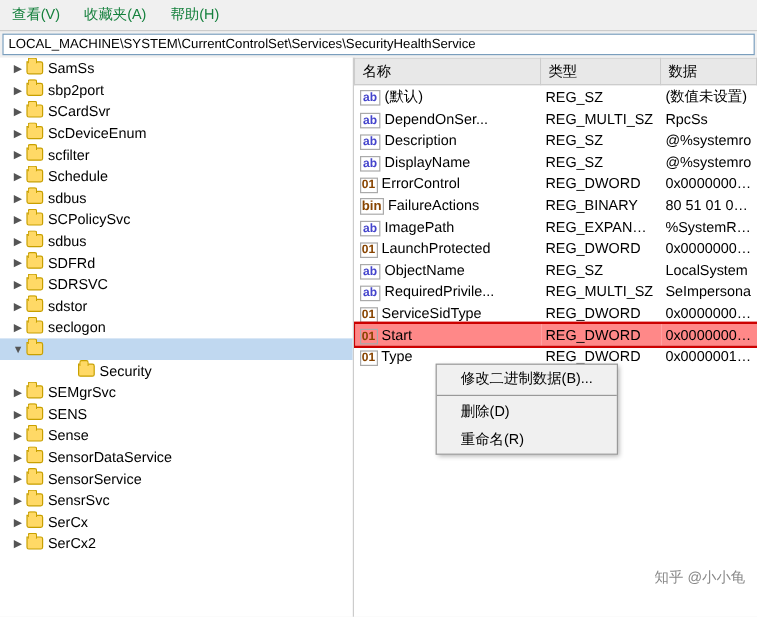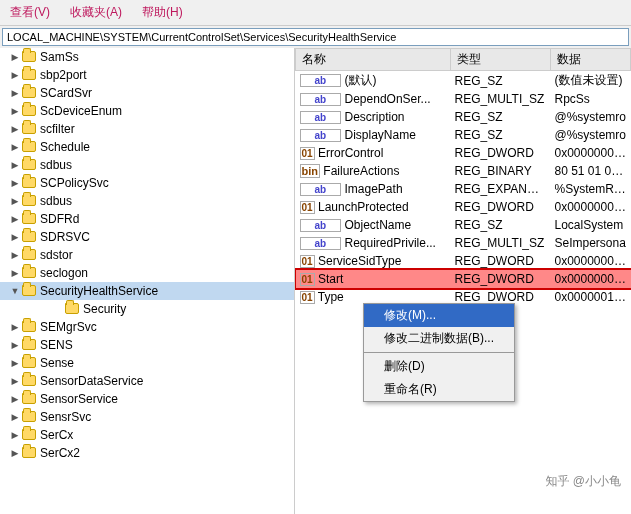--- a/index.html
+++ b/index.html
@@ -16,21 +16,21 @@
     .menu-bar {
       background: #f0f0f0;
       padding: 2px 4px;
       display: flex;
       gap: 8px;
       border-bottom: 1px solid #ccc;
     }
     .menu-item {
       padding: 2px 6px;
       cursor: pointer;
-      color: #be185d;
+      color: #15803d;
     }
 
     
     .address-bar {
       background: #fff;
       border: 1px solid #7a9ebd;
       padding: 2px 4px;
       font-size: 11px;
       color: #000;
       white-space: nowrap;
@@ -184,21 +184,21 @@
       font-size: 12px;
       color: #888;
       pointer-events: none;
     }
 
     
     ::-webkit-scrollbar { width: 12px; height: 12px; }
     ::-webkit-scrollbar-track { background: #f0f0f0; }
     ::-webkit-scrollbar-thumb { background: #c0c0c0; border: 1px solid #999; }
     ::-webkit-scrollbar-corner { background: #f0f0f0; }
-    .ab-text { color: #4444cc; font-size: 10px; font-weight: bold; border: 1px solid #aaa; padding: 0 14px; }
+    .ab-text { color: #4444cc; font-size: 10px; font-weight: bold; border: 1px solid #aaa; padding: 0 2px; }
     .dword-icon { color: #884400; font-size: 10px; font-weight: bold; border: 1px solid #aaa; padding: 0 1px; }
     .bin-icon { color: #884400; font-size: 11px; font-weight: bold; border: 1px solid #aaa; padding: 0 1px; }
   </style>
 </head>
 <body>
 
 <div class="menu-bar">
   <span class="menu-item">查看(V)</span>
   <span class="menu-item">收藏夹(A)</span>
   <span class="menu-item">帮助(H)</span>
@@ -271,21 +271,20 @@
         <span class="tree-label">sdstor</span>
       </div>
       <div class="tree-item" style="padding-left: 8px;">
         <span class="tree-arrow">▶</span>
         <span class="tree-icon"><span class="folder-icon"></span></span>
         <span class="tree-label">seclogon</span>
       </div>
       <div class="tree-item selected-inactive" style="padding-left: 8px;">
         <span class="tree-arrow">▼</span>
         <span class="tree-icon"><span class="folder-icon"></span></span>
-        <span class="tree-label">SecurityHealthService</span>
       </div>
       <div class="tree-item" style="padding-left: 24px; margin-left: 27px;">
         <span class="tree-arrow"></span>
         <span class="tree-icon"><span class="folder-icon"></span></span>
         <span class="tree-label">Security</span>
       </div>
       <div class="tree-item" style="padding-left: 8px;">
         <span class="tree-arrow">▶</span>
         <span class="tree-icon"><span class="folder-icon"></span></span>
         <span class="tree-label">SEMgrSvc</span>
@@ -404,20 +403,19 @@
             <td>0x00000010 (</td>
           </tr>
         </tbody>
     </table>
   </div>
 
 </div>
 
 <div class="context-menu">
 
-<div class="context-menu-item selected">修改(M)...</div>
     <div class="context-menu-item">修改二进制数据(B)...</div>
     <div class="context-menu-separator"></div>
     <div class="context-menu-item">删除(D)</div>
     <div class="context-menu-item">重命名(R)</div>
   </div>
 
 <div class="watermark">知乎 @小小龟</div>
 
 </body></html>

